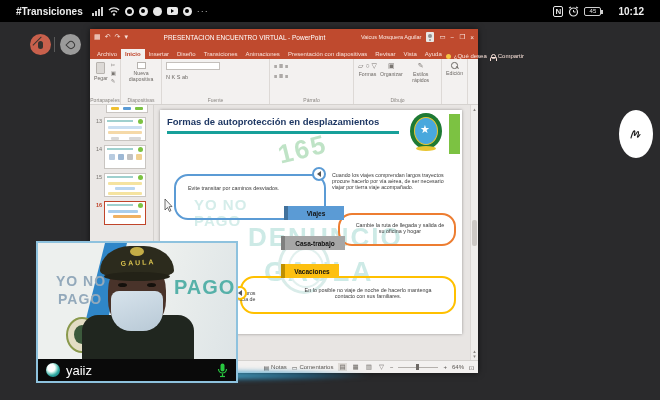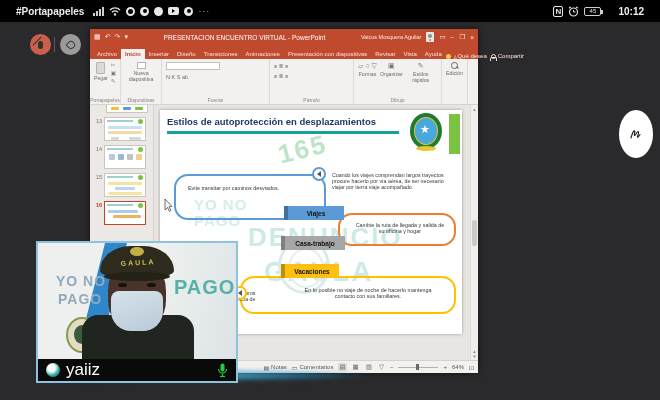--- a/index.html
+++ b/index.html
@@ -216,35 +216,35 @@
               font-weight:bold; color:#d9c24e; letter-spacing:2px; transform:rotate(-3deg); z-index:5; }
   .eyes { position:absolute; left:80px; top:40px; width:38px; height:6px; z-index:4; display:flex;
           justify-content:space-between; }
   .eyes i { display:block; width:9px; height:4px; background:#14100c; border-radius:50%; }
   .mask { position:absolute; left:73px; top:48px; width:52px; height:40px; z-index:4;
           background:linear-gradient(160deg,#d7e3ec,#b8c9d6); border-radius:8px 8px 20px 20px; }
   .cam-namebar { position:absolute; left:0; bottom:0; width:198px; height:22px; background:#0a0a0a;
                  display:flex; align-items:center; gap:6px; padding:0 8px; z-index:6; }
   .cam-avatar { width:14px; height:14px; border-radius:50%;
                 background:radial-gradient(circle at 38% 35%, #ffffff 28%, #bfeee4 38%, #2fa8a0 60%, #0f5f74 100%); }
-  .cam-name { color:#fff; font-size:17px; }
+  .cam-name { color:#fff; font-size:13px; }
   .cam-mic { margin-left:auto; }
 
   
   .annot { position:absolute; left:619px; top:110px; width:34px; height:48px; background:#fff;
            border-radius:50%; display:flex; align-items:center; justify-content:center; z-index:9; }
 </style>
 </head>
 <body>
 
 <div class="screen">
 
   <div class="statusbar">
     <div class="sb-left">
-      <span class="sb-hash">#Portapapeles</span>
+      <span class="sb-hash">#Transiciones</span>
       <span class="sig">
           <i style="height:3px"></i>
           <i style="height:5px"></i>
           <i style="height:7px"></i>
           <i style="height:9px"></i>
         </span>
       <svg width="12" height="10" viewBox="0 0 12 10">
           <path d="M1 4 A7 7 0 0 1 11 4" fill="none" stroke="#e0e0e0" stroke-width="1.3"></path>
           <path d="M3 6.2 A4.2 4.2 0 0 1 9 6.2" fill="none" stroke="#e0e0e0" stroke-width="1.3"></path>
           <circle cx="6" cy="8.5" r="1.2" fill="#e0e0e0"></circle>
@@ -428,21 +428,21 @@
       <div class="slide-area">
         <div class="slide">
 
           <span class="wm wm-165">165</span>
           <span class="wm wm-yono">YO NO</span>
           <span class="wm wm-pago">PAGO</span>
           <span class="wm wm-den">DENUNCIO</span>
           <span class="wm wm-gau">GAULA</span>
           <span class="wm-badge"></span>
 
-          <span class="s-title">Estilos de autoprotección en desplazamientos</span>
+          <span class="s-title">Formas de autoprotección en desplazamientos</span>
           <span class="s-underline"></span>
           <span class="s-greenbar"></span>
           <div class="badge">
             <span class="b1"></span>
               <span class="b2"></span>
               <span class="b3">★</span>
               <span class="b4"></span>
           </div>
 
           <div class="sm-box box-blue">

